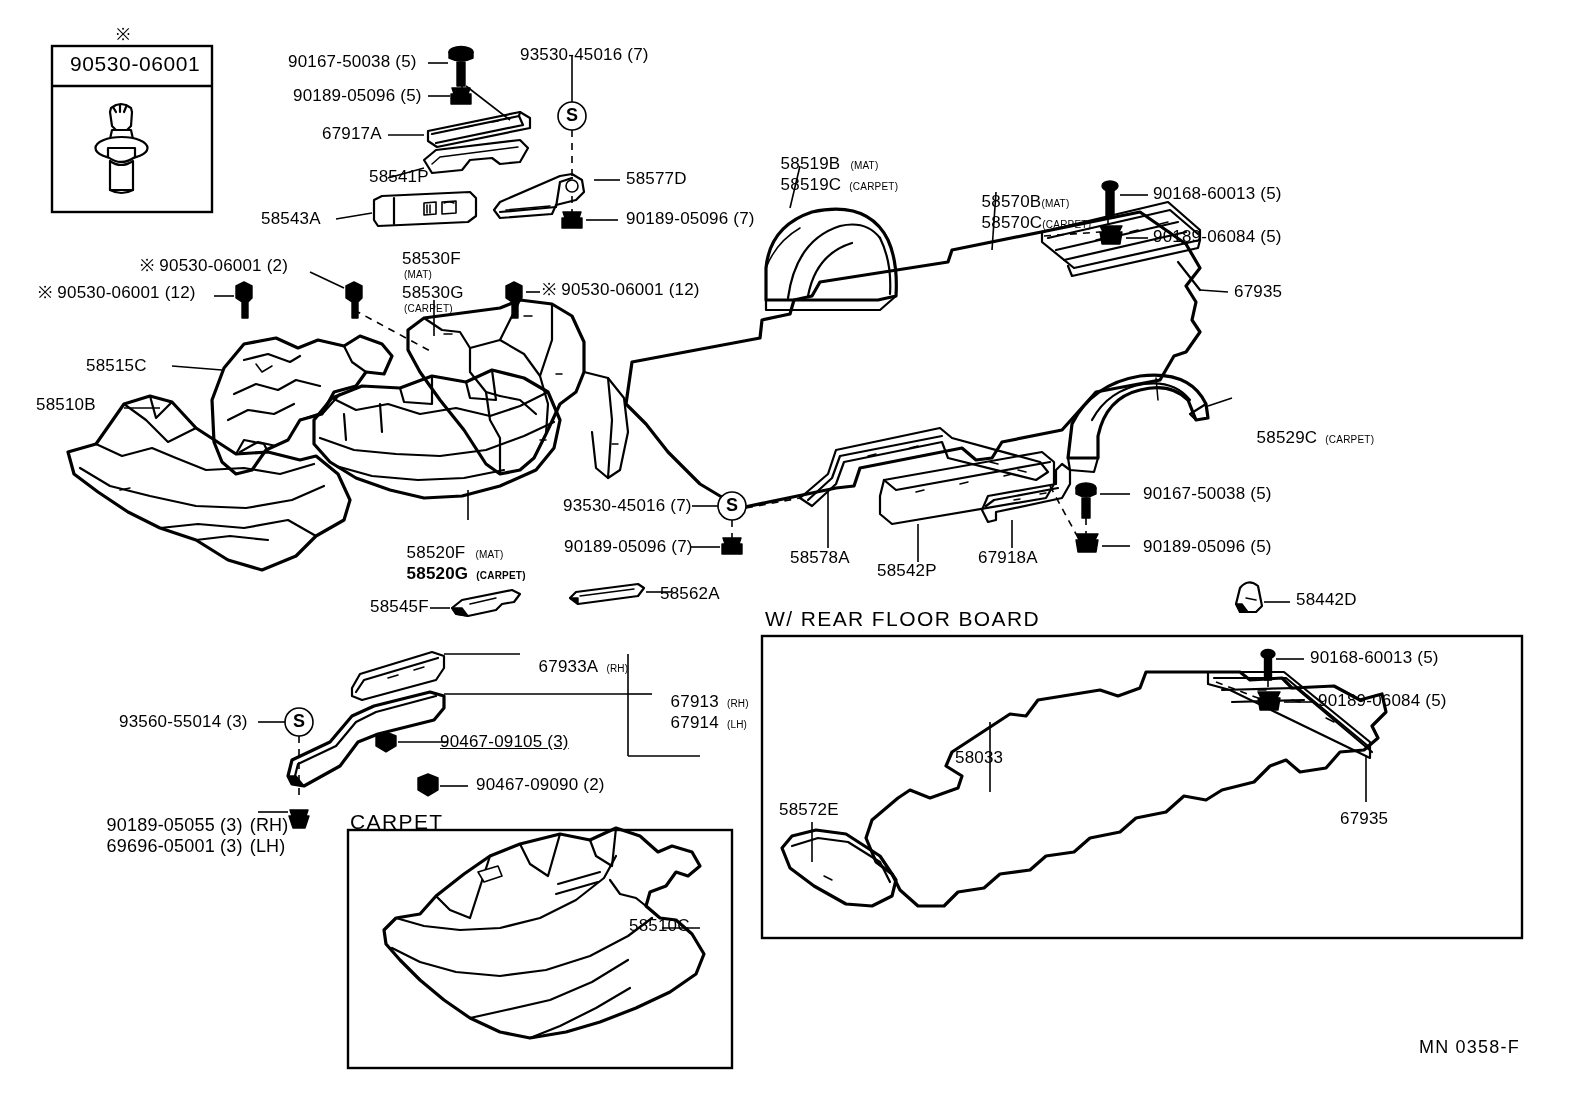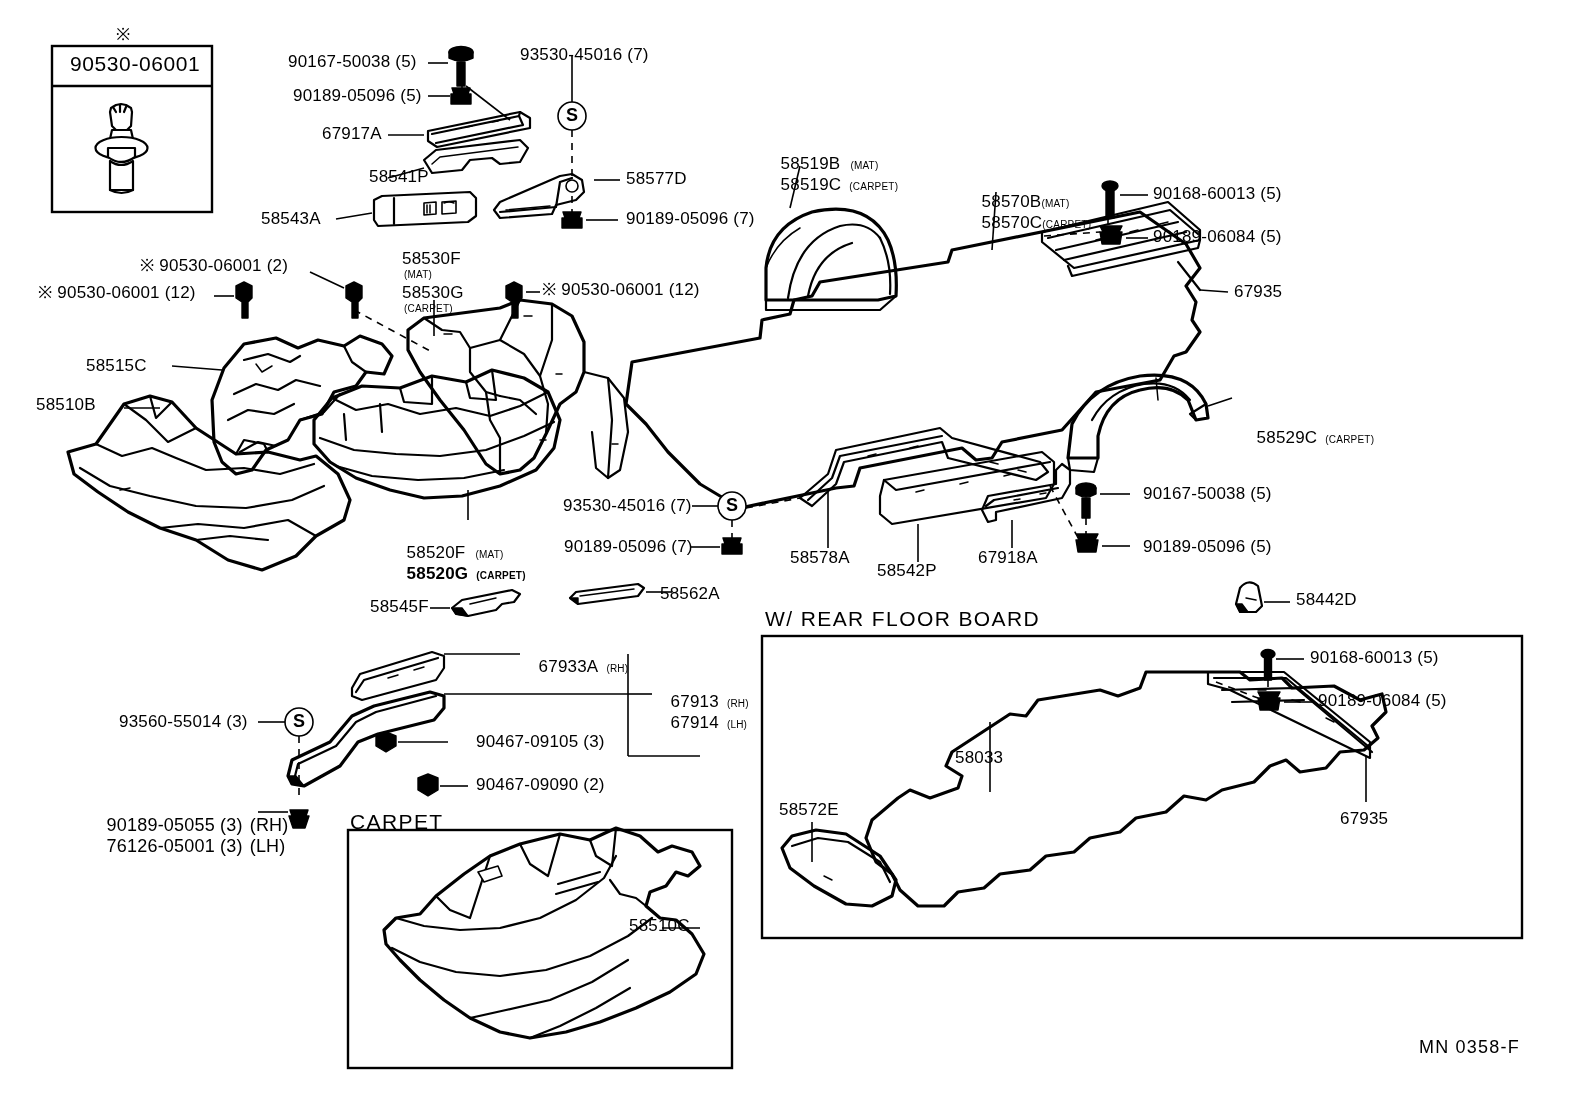--- a/index.html
+++ b/index.html
@@ -503,28 +503,28 @@
     <span class="n">67933A</span><span class="sub" style="margin-left:8px;">(RH)</span>
   </div>
   <div class="lbl" style="left:652px; top:676px;">
     <span class="n">67913</span><span class="sub" style="margin-left:8px;">(RH)</span>
   </div>
   <div class="lbl" style="left:652px; top:697px;">
     <span class="n">67914</span><span class="sub" style="margin-left:8px;">(LH)</span>
   </div>
 
   <div class="lbl n" style="left:119px; top:713px;">93560-55014 (3)</div>
-  <div class="lbl n" style="left:476px; top:733px;">90467-09105 (3)</div>
+  <div class="lbl n" style="left:440px; top:733px;text-decoration:underline;">90467-09105 (3)</div>
   <div class="lbl n" style="left:476px; top:776px;">90467-09090 (2)</div>
 
   <div class="lbl" style="left:88px; top:799px;">
     <span class="n2">90189-05055 (3)</span><span class="n2" style="margin-left:7px;">(RH)</span>
   </div>
   <div class="lbl" style="left:88px; top:820px;">
-    <span class="n2">76126-05001 (3)</span><span class="n2" style="margin-left:7px;">(LH)</span>
+    <span class="n2">69696-05001 (3)</span><span class="n2" style="margin-left:7px;">(LH)</span>
   </div>
 
   <div class="lbl ttl" style="left:765px; top:608px;">W/ REAR FLOOR BOARD</div>
   <div class="lbl ttl" style="left:350px; top:811px;">CARPET</div>
 
   <div class="lbl n" style="left:955px; top:701px;margin-top:48px;">58033</div>
   <div class="lbl n" style="left:779px; top:801px;">58572E</div>
   <div class="lbl n" style="left:1340px; top:810px;">67935</div>
   <div class="lbl n" style="left:1310px; top:649px;">90168-60013 (5)</div>
   <div class="lbl n" style="left:1318px; top:692px;">90189-06084 (5)</div>

